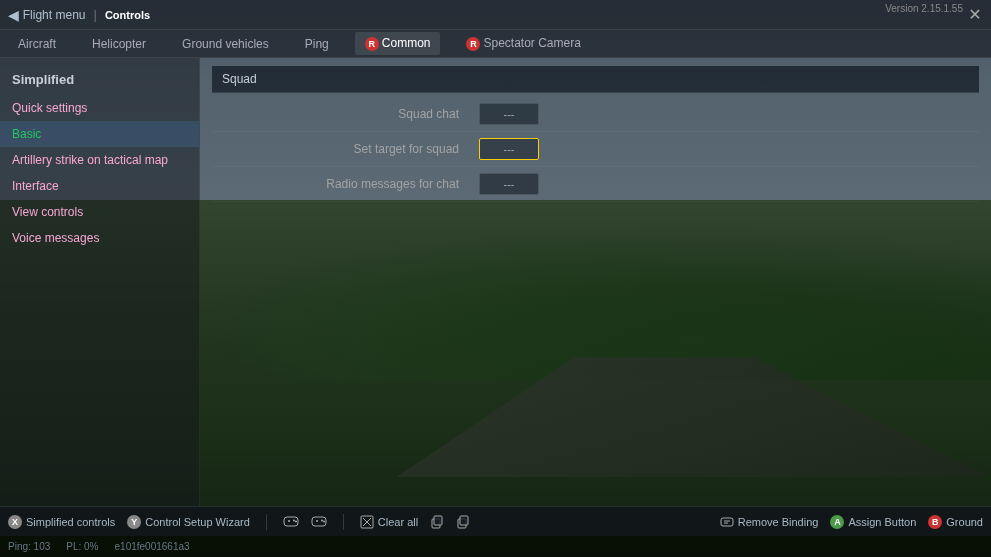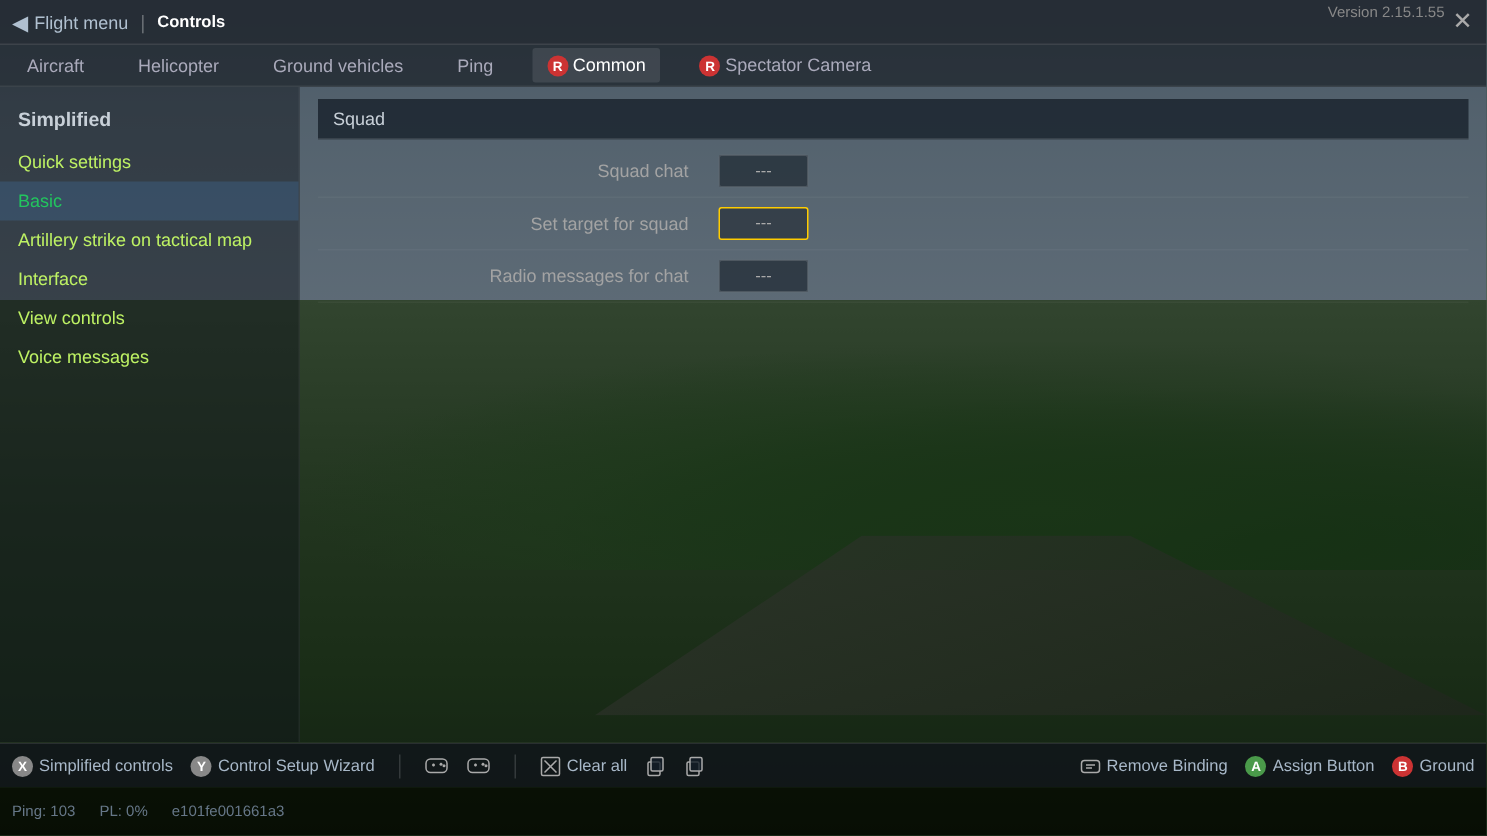--- a/index.html
+++ b/index.html
@@ -180,21 +180,21 @@
     }
     .nav-header {
       padding: 6px 12px 8px;
       font-size: 13px;
       font-weight: bold;
       color: #c8d0d8;
     }
     .nav-item {
       padding: 6px 12px;
       font-size: 12px;
-      color: #bef264;
+      color: #f9a8d4;
       cursor: pointer;
     }
     .nav-item.active {
       background: rgba(60, 90, 120, 0.6);
       color: #22c55e;
     }
 
     
     #main {
       flex: 1;
@@ -287,21 +287,21 @@
     .btn-sep { width: 1px; height: 16px; background: rgba(255,255,255,0.15); margin: 0 4px; }
     .bottom-right {
       margin-left: auto;
       display: flex;
       align-items: center;
       gap: 12px;
     }
 
     
     #statusbar {
-      height: 32px;
+      height: 21px;
       background: rgba(0,0,0,0.7);
       display: flex;
       align-items: center;
       padding: 0 8px;
       gap: 16px;
     }
     .status-item {
       font-size: 10px;
       color: #667788;
     }

